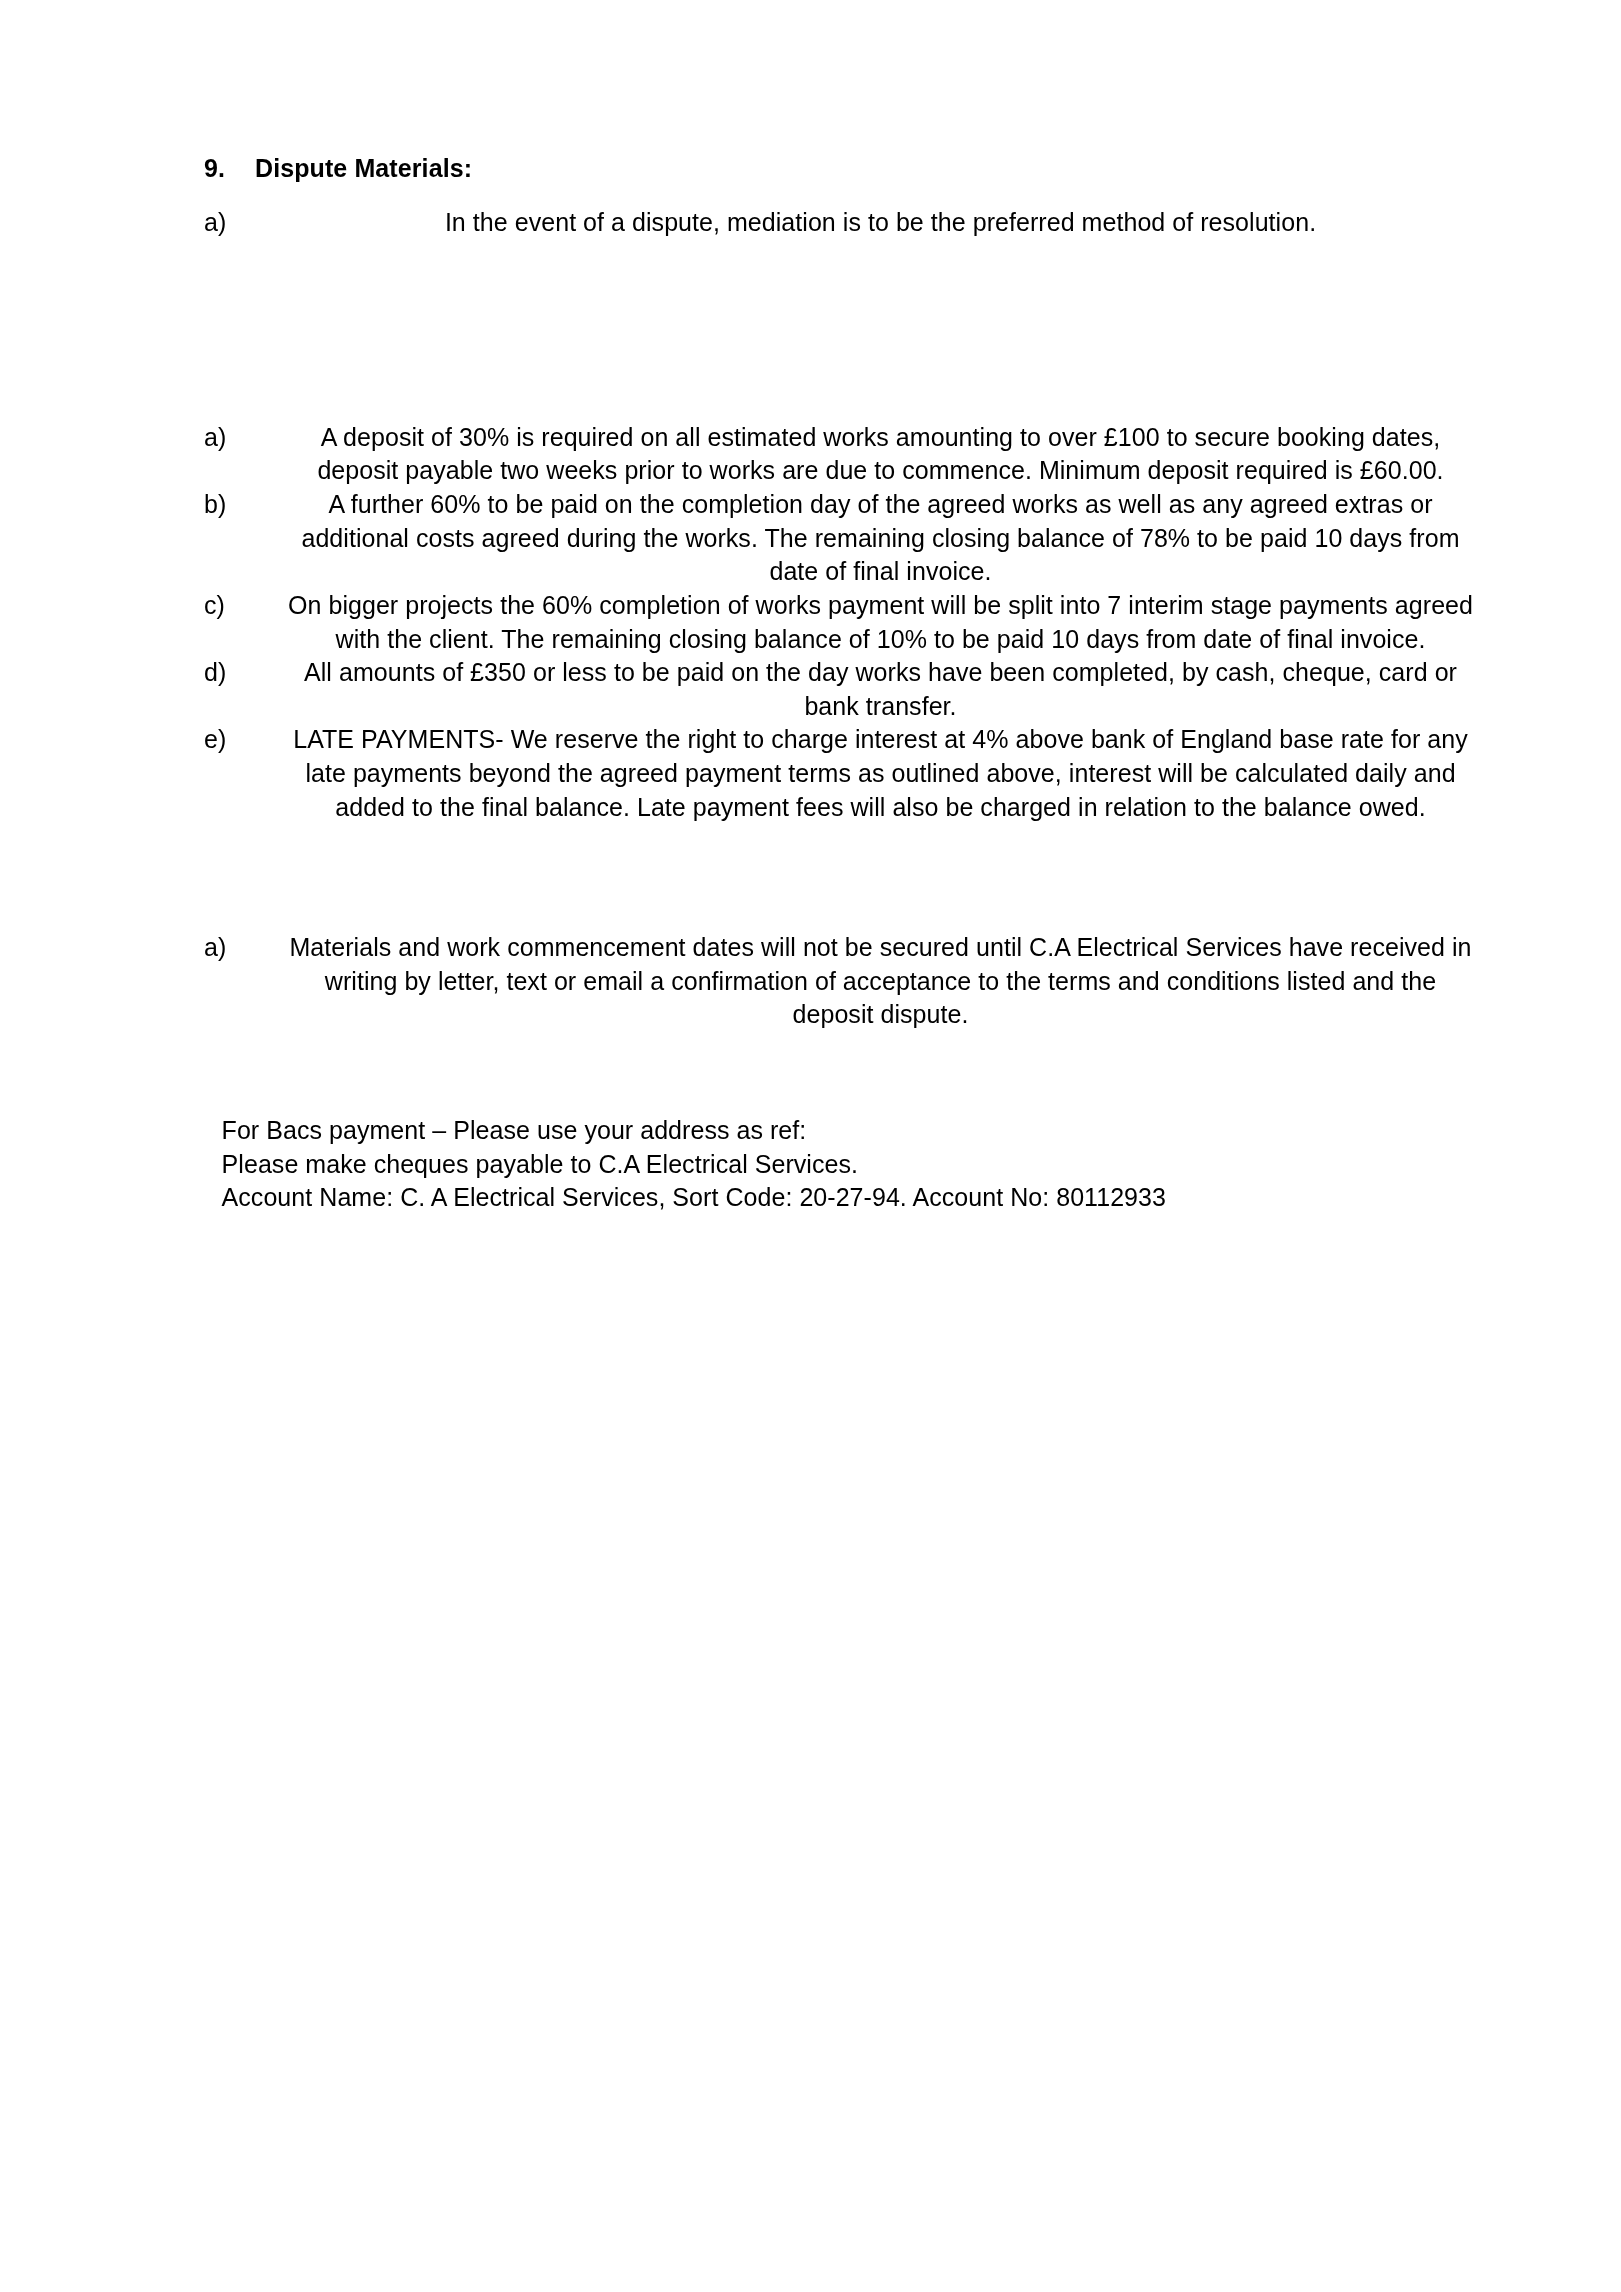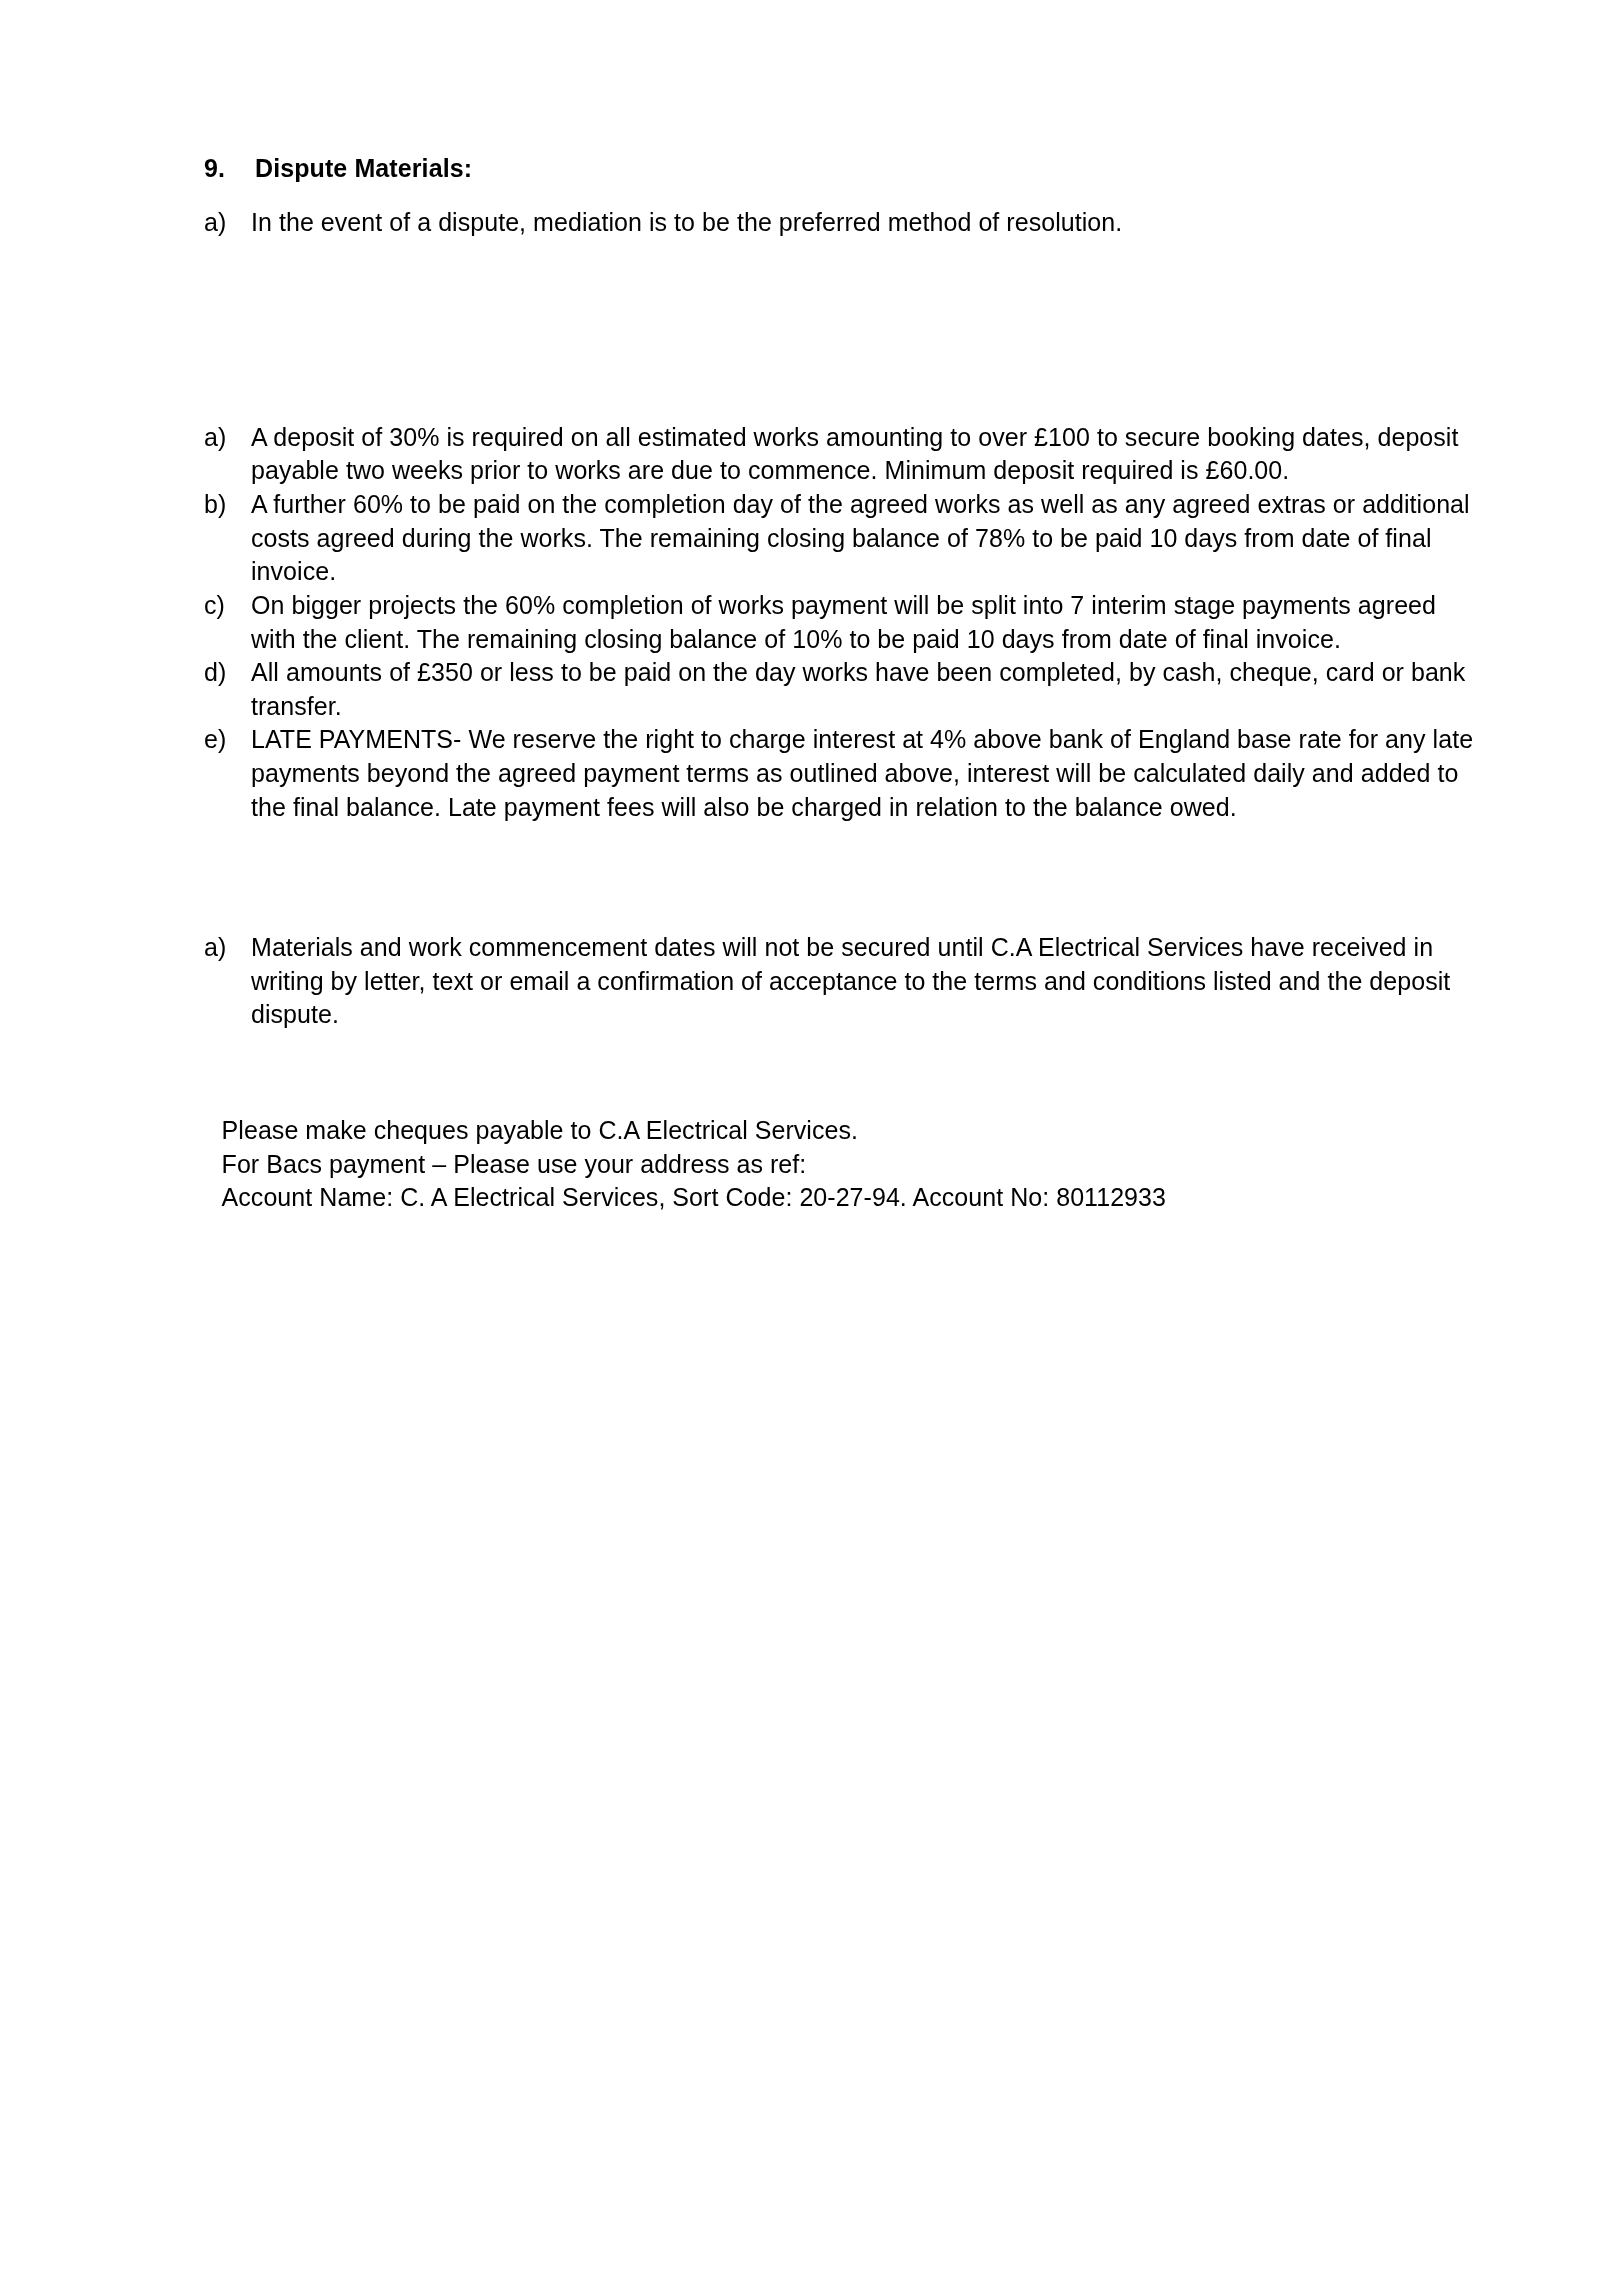--- a/index.html
+++ b/index.html
@@ -55,21 +55,22 @@
     font-size: 25px;
     line-height: 1.345;
     letter-spacing: 0.05px;
   }
   .item .marker {
     width: 47px;
     flex: 0 0 47px;
   }
   .item .body {
     flex: 1 1 auto;
-    text-align: left;
+    text-align: center;
+    margin-left: 32px;
   }
 
   
   .gap-after-heading { height: 20.6px; }
   .gap-xl { height: 161px; }
   .gap-l { height: 86px; }
 
   
   .payment-block {
     margin-top: 82px;
@@ -128,20 +129,20 @@
 
     <div class="gap-after-heading"></div>
     <div class="item-list">
       <div class="item">
         <span class="marker">a)</span>
         <span class="body">Materials and work commencement dates will not be secured until C.A Electrical Services have received in writing by letter, text or email a confirmation of acceptance to the terms and conditions listed and the deposit dispute.</span>
       </div>
     </div>
 
     <div class="payment-block">
+      <div class="line">For Bacs payment – Please use your address as ref:</div>
       <div class="line">Please make cheques payable to C.A Electrical Services.</div>
-      <div class="line">For Bacs payment – Please use your address as ref:</div>
       <div class="line">Account Name: C. A Electrical Services, Sort Code: 20-27-94. Account No: 80112933</div>
     </div>
 
   </div>
 </div>
 
 
 </body></html>

